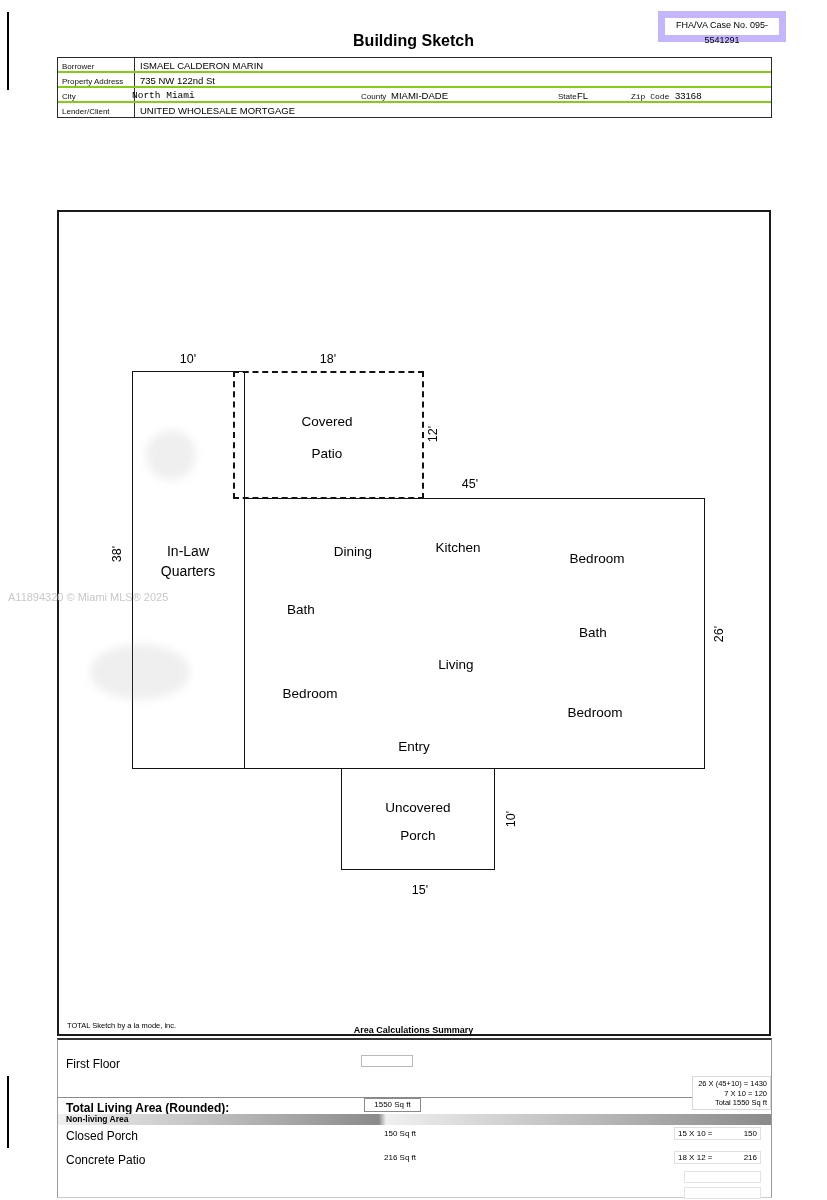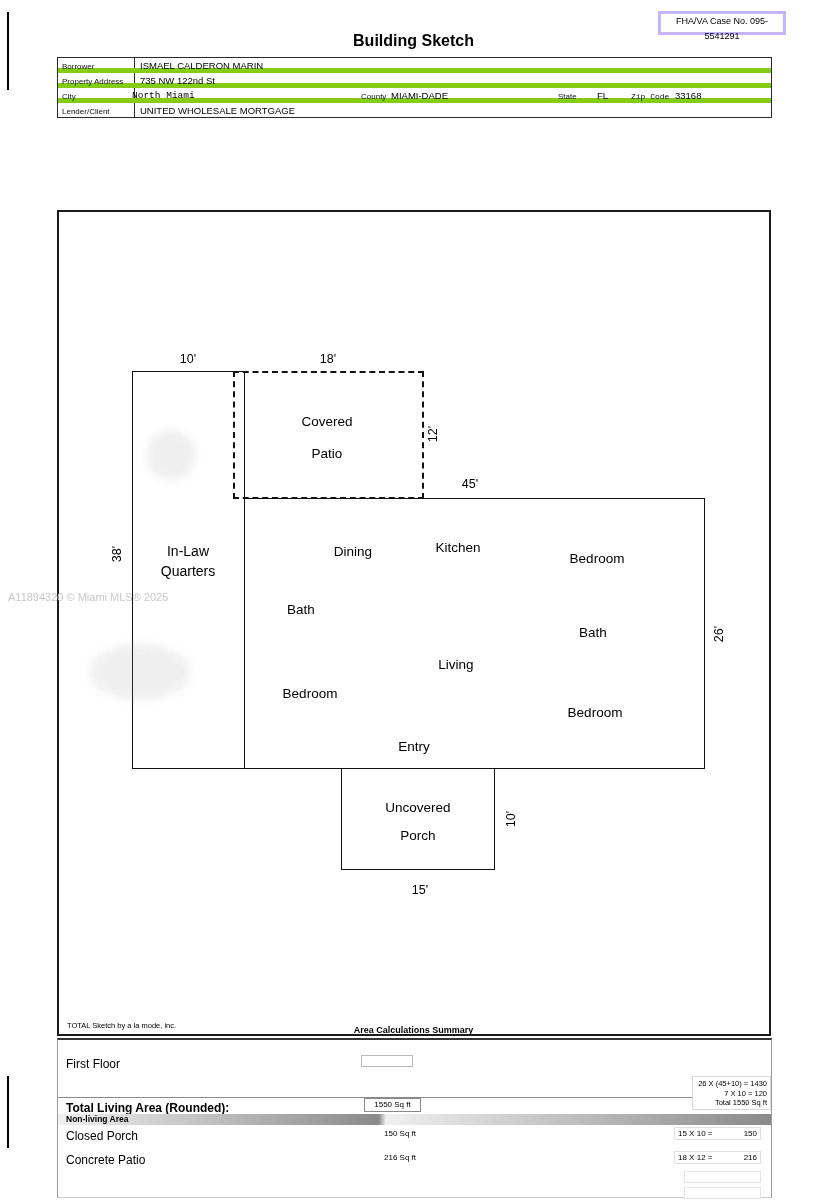--- a/index.html
+++ b/index.html
@@ -3,28 +3,28 @@
 <meta charset="utf-8">
 <style>
   * { box-sizing: border-box; margin: 0; padding: 0; }
   body { background: #ffffff; }
   .page {
     position: relative; width: 827px; height: 1200px; background: #fff;
     font-family: "Liberation Sans", "DejaVu Sans", sans-serif; color: #000; overflow: hidden;
   }
   .artifact { position: absolute; left: 7px; width: 2px; background: #000; }
   .fha-box {
-    position: absolute; left: 658px; top: 11px; width: 128px; height: 24px;
-    border: 3px solid #c4b5fd; font-size: 9px; line-height: 15px; text-align: center; background: #fff;
+    position: absolute; left: 658px; top: 11px; width: 128px; height: 31px;
+    border: 7px solid #c4b5fd; font-size: 9px; line-height: 15px; text-align: center; background: #fff;
   }
   .doc-title { position: absolute; top: 32px; left: 0; width: 100%; text-align: center; font-weight: bold; font-size: 16px; }
 
   
   .info-table { position: absolute; left: 57px; top: 57px; width: 715px; height: 61px; border: 1px solid #2a2a2a; background: #fff; }
-  .info-row { position: absolute; left: 0; width: 100%; height: 15px; border-bottom: 5px solid #84cc16; }
+  .info-row { position: absolute; left: 0; width: 100%; height: 15px; border-bottom: 2px solid #84cc16; }
   .info-row.last { border-bottom: none; }
   .vdiv { position: absolute; left: 76px; top: 0; height: 100%; width: 1px; background: #2a2a2a; }
   .lbl { position: absolute; top: 4px; font-size: 8px; white-space: nowrap; color: #111; }
   .val { position: absolute; top: 2px; font-size: 9.5px; white-space: nowrap; }
 
   
   .sketch { position: absolute; left: 57px; top: 210px; width: 714px; height: 826px; border: 2px solid #1b1b1b; background: transparent; }
   .fbox { position: absolute; border: 1.5px solid #121212; }
   .fbox.dashed { border: 2.5px dashed #121212; }
   .dim { position: absolute; font-size: 12.5px; transform: translate(-50%,-50%); white-space: nowrap; }
@@ -87,21 +87,21 @@
     <div class="info-row" style="top:15px;">
       <span class="lbl" style="left:4px;">Property Address</span>
       <span class="val" style="left:82px;">735 NW 122nd St</span>
     </div>
     <div class="info-row" style="top:30px;">
       <span class="lbl" style="left:4px;">City</span>
       <span class="val" style="left:74px;font-family:Liberation Mono, monospace;">North Miami</span>
       <span class="lbl" style="left:303px;">County</span>
       <span class="val" style="left:333px;">MIAMI-DADE</span>
       <span class="lbl" style="left:500px;">State</span>
-      <span class="val" style="left:539px;">FL</span>
+      <span class="val" style="left:519px;">FL</span>
       <span class="lbl" style="left:573px;font-family:Liberation Mono, monospace;">Zip Code</span>
       <span class="val" style="left:617px;">33168</span>
     </div>
     <div class="info-row last" style="top:45px;">
       <span class="lbl" style="left:4px;">Lender/Client</span>
       <span class="val" style="left:82px;">UNITED WHOLESALE MORTGAGE</span>
     </div>
   </div>
 
   <div class="sketch">

